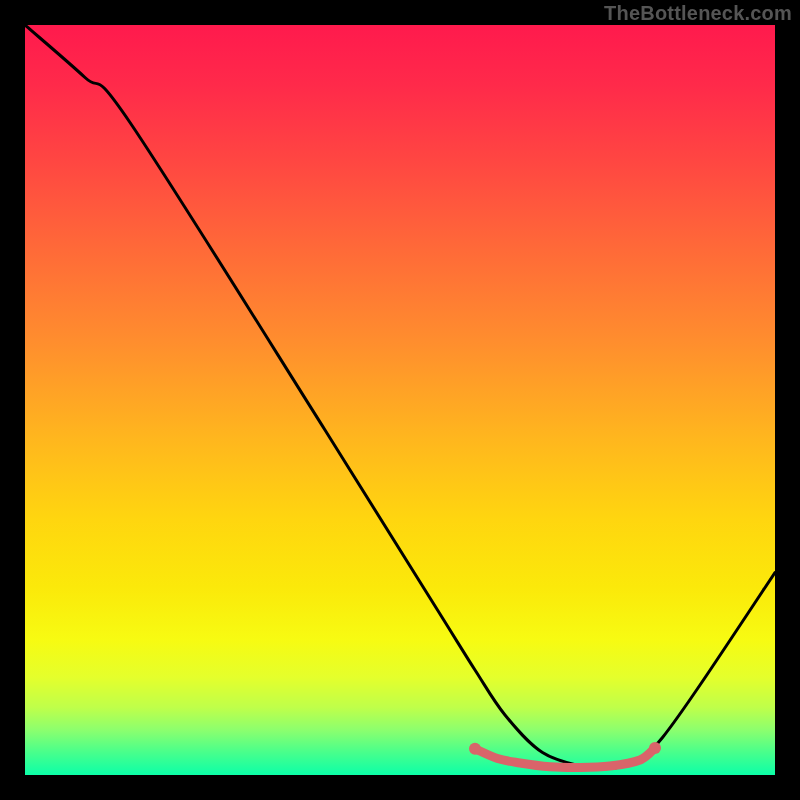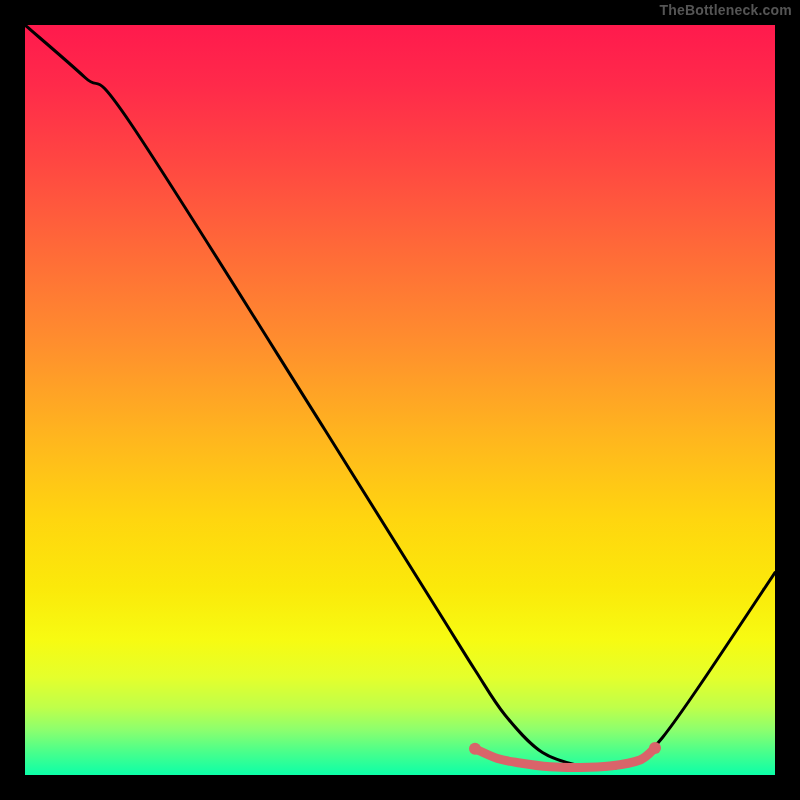--- a/index.html
+++ b/index.html
@@ -15,21 +15,21 @@
     position: relative;
     width: 800px;
     height: 800px;
     background: #000;
   }
   .watermark {
     position: absolute;
     top: 2px;
     right: 8px;
     color: #555;
-    font-size: 14px;
+    font-size: 20px;
     font-weight: 600;
     letter-spacing: 0.2px;
     z-index: 10;
   }
   .plot-area {
     position: absolute;
     left: 25px;
     top: 25px;
     width: 750px;
     height: 750px;

